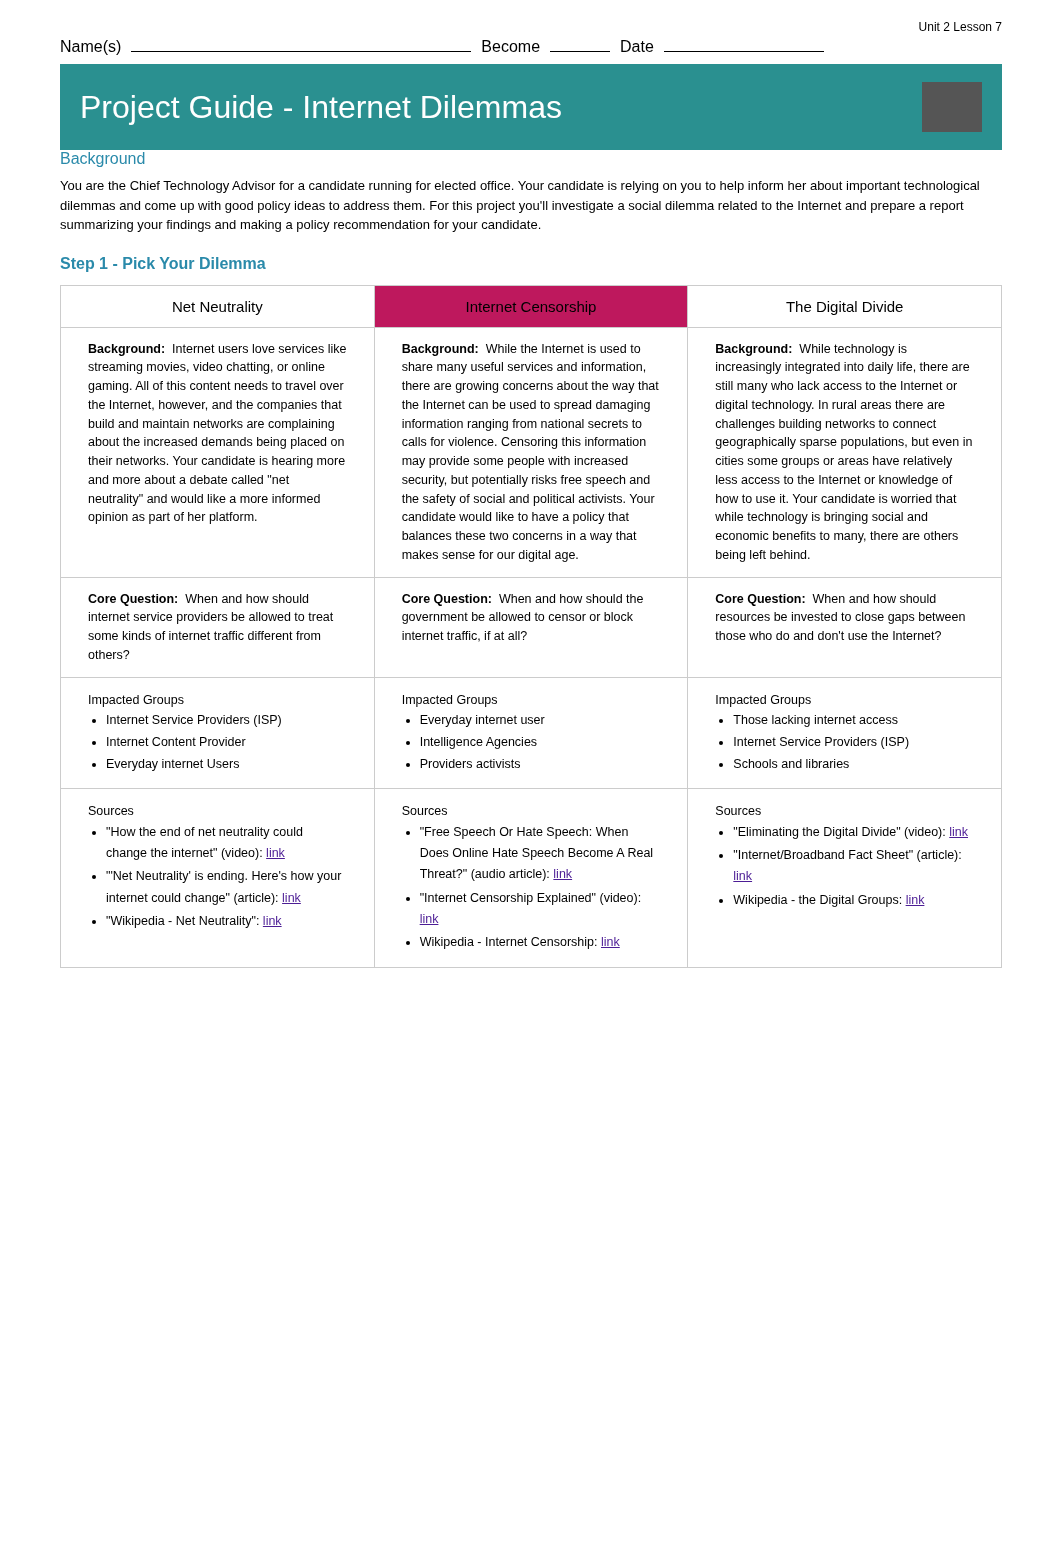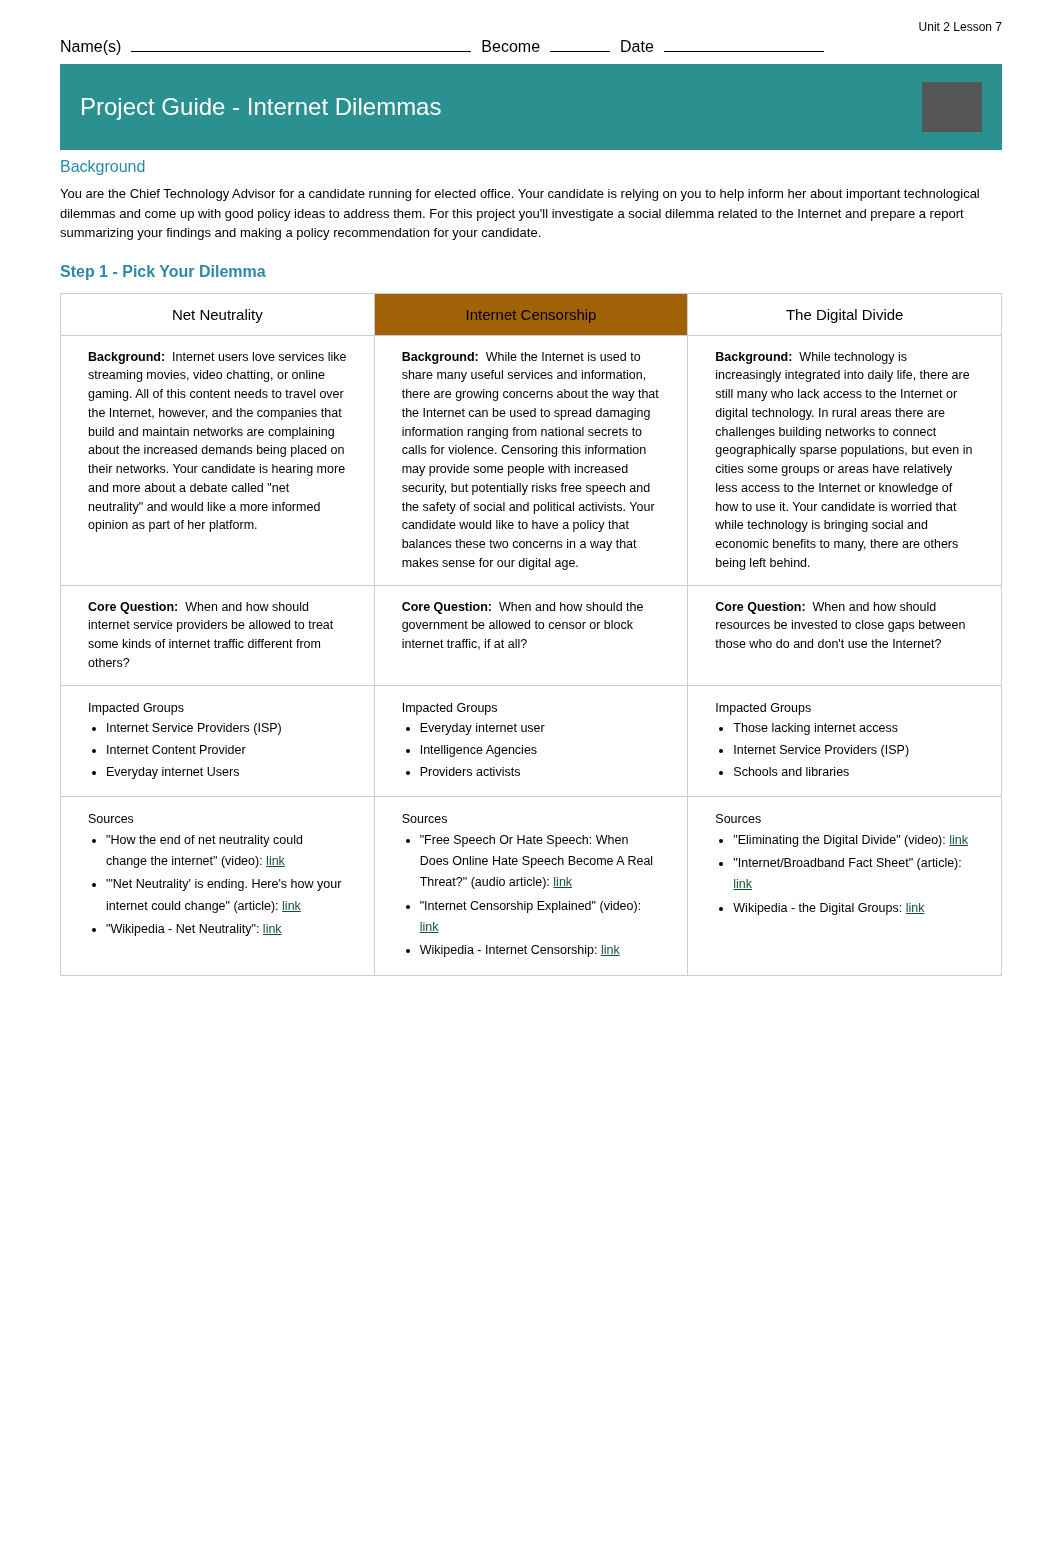--- a/index.html
+++ b/index.html
@@ -36,25 +36,25 @@
     }
     .date-underline {
       border-bottom: 1px solid #000;
       width: 160px;
       display: inline-block;
     }
     .header-bar {
       background: #2a9090;
       color: #fff;
       padding: 18px 20px;
-      font-size: 24px;
+      font-size: 32px;
       display: flex;
       align-items: center;
       justify-content: space-between;
-      margin-bottom: 8px;
+      margin-bottom: 0;
     }
     .header-box {
       background: #555;
       width: 60px;
       height: 50px;
     }
     .section-title {
       color: #2a8aaa;
       font-size: 16px;
       font-weight: normal;
@@ -83,21 +83,21 @@
       padding: 12px 27px;
       width: 33.33%;
     }
     .col-header {
       text-align: center;
       font-size: 15px;
       font-weight: normal;
       border-bottom: 1px solid #ccc;
     }
     .col-header-highlight {
-      background: #a16207;
+      background: #be185d;
     }
     .cell-bg {
       font-size: 12.5px;
       line-height: 1.5;
     }
     .cell-core {
       font-size: 12.5px;
       line-height: 1.5;
     }
     .cell-impacted {
@@ -109,21 +109,21 @@
       line-height: 1.7;
     }
     .cell-impacted ul, .cell-sources ul {
       padding-left: 18px;
     }
     .cell-impacted ul li, .cell-sources ul li {
       margin-bottom: 2px;
       list-style-type: disc;
     }
     .link-blue {
-      color: #14532d;
+      color: #4c1d95;
       cursor: pointer;
     }
   </style>
 </head>
 <body>
 
 <div class="unit-label">
   <span>Unit 2 Lesson 7</span>
 </div>
 

